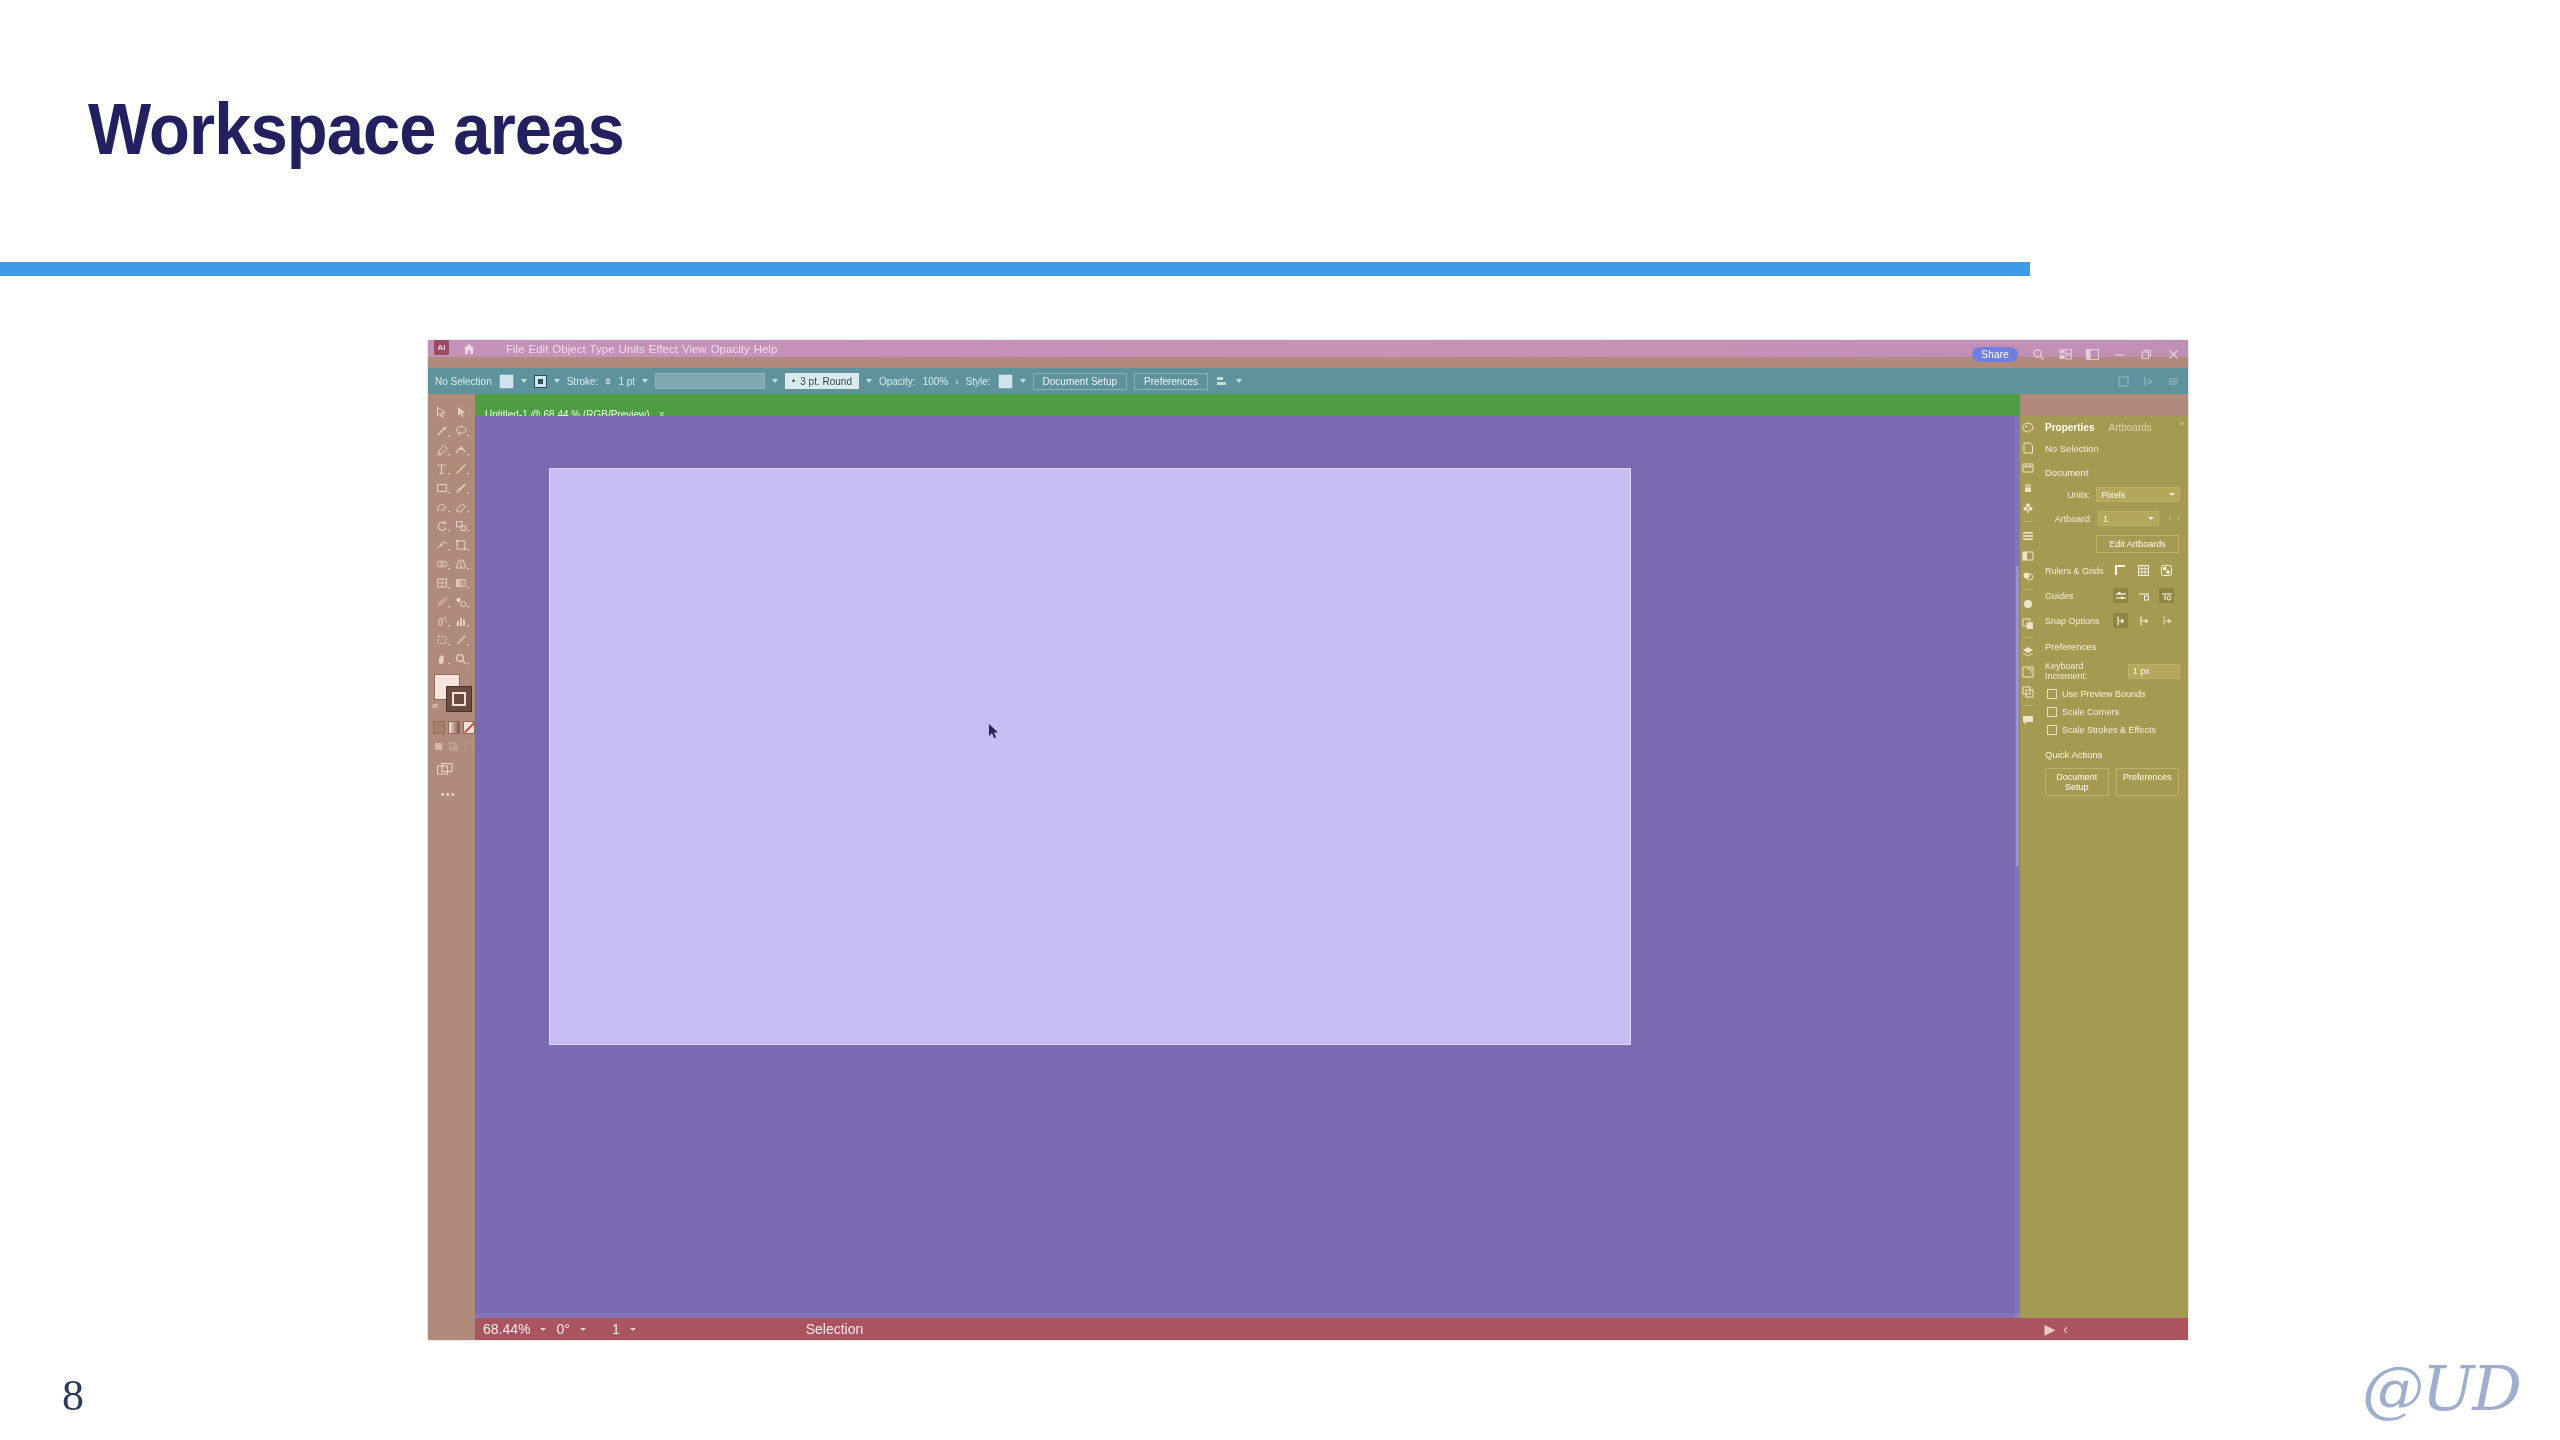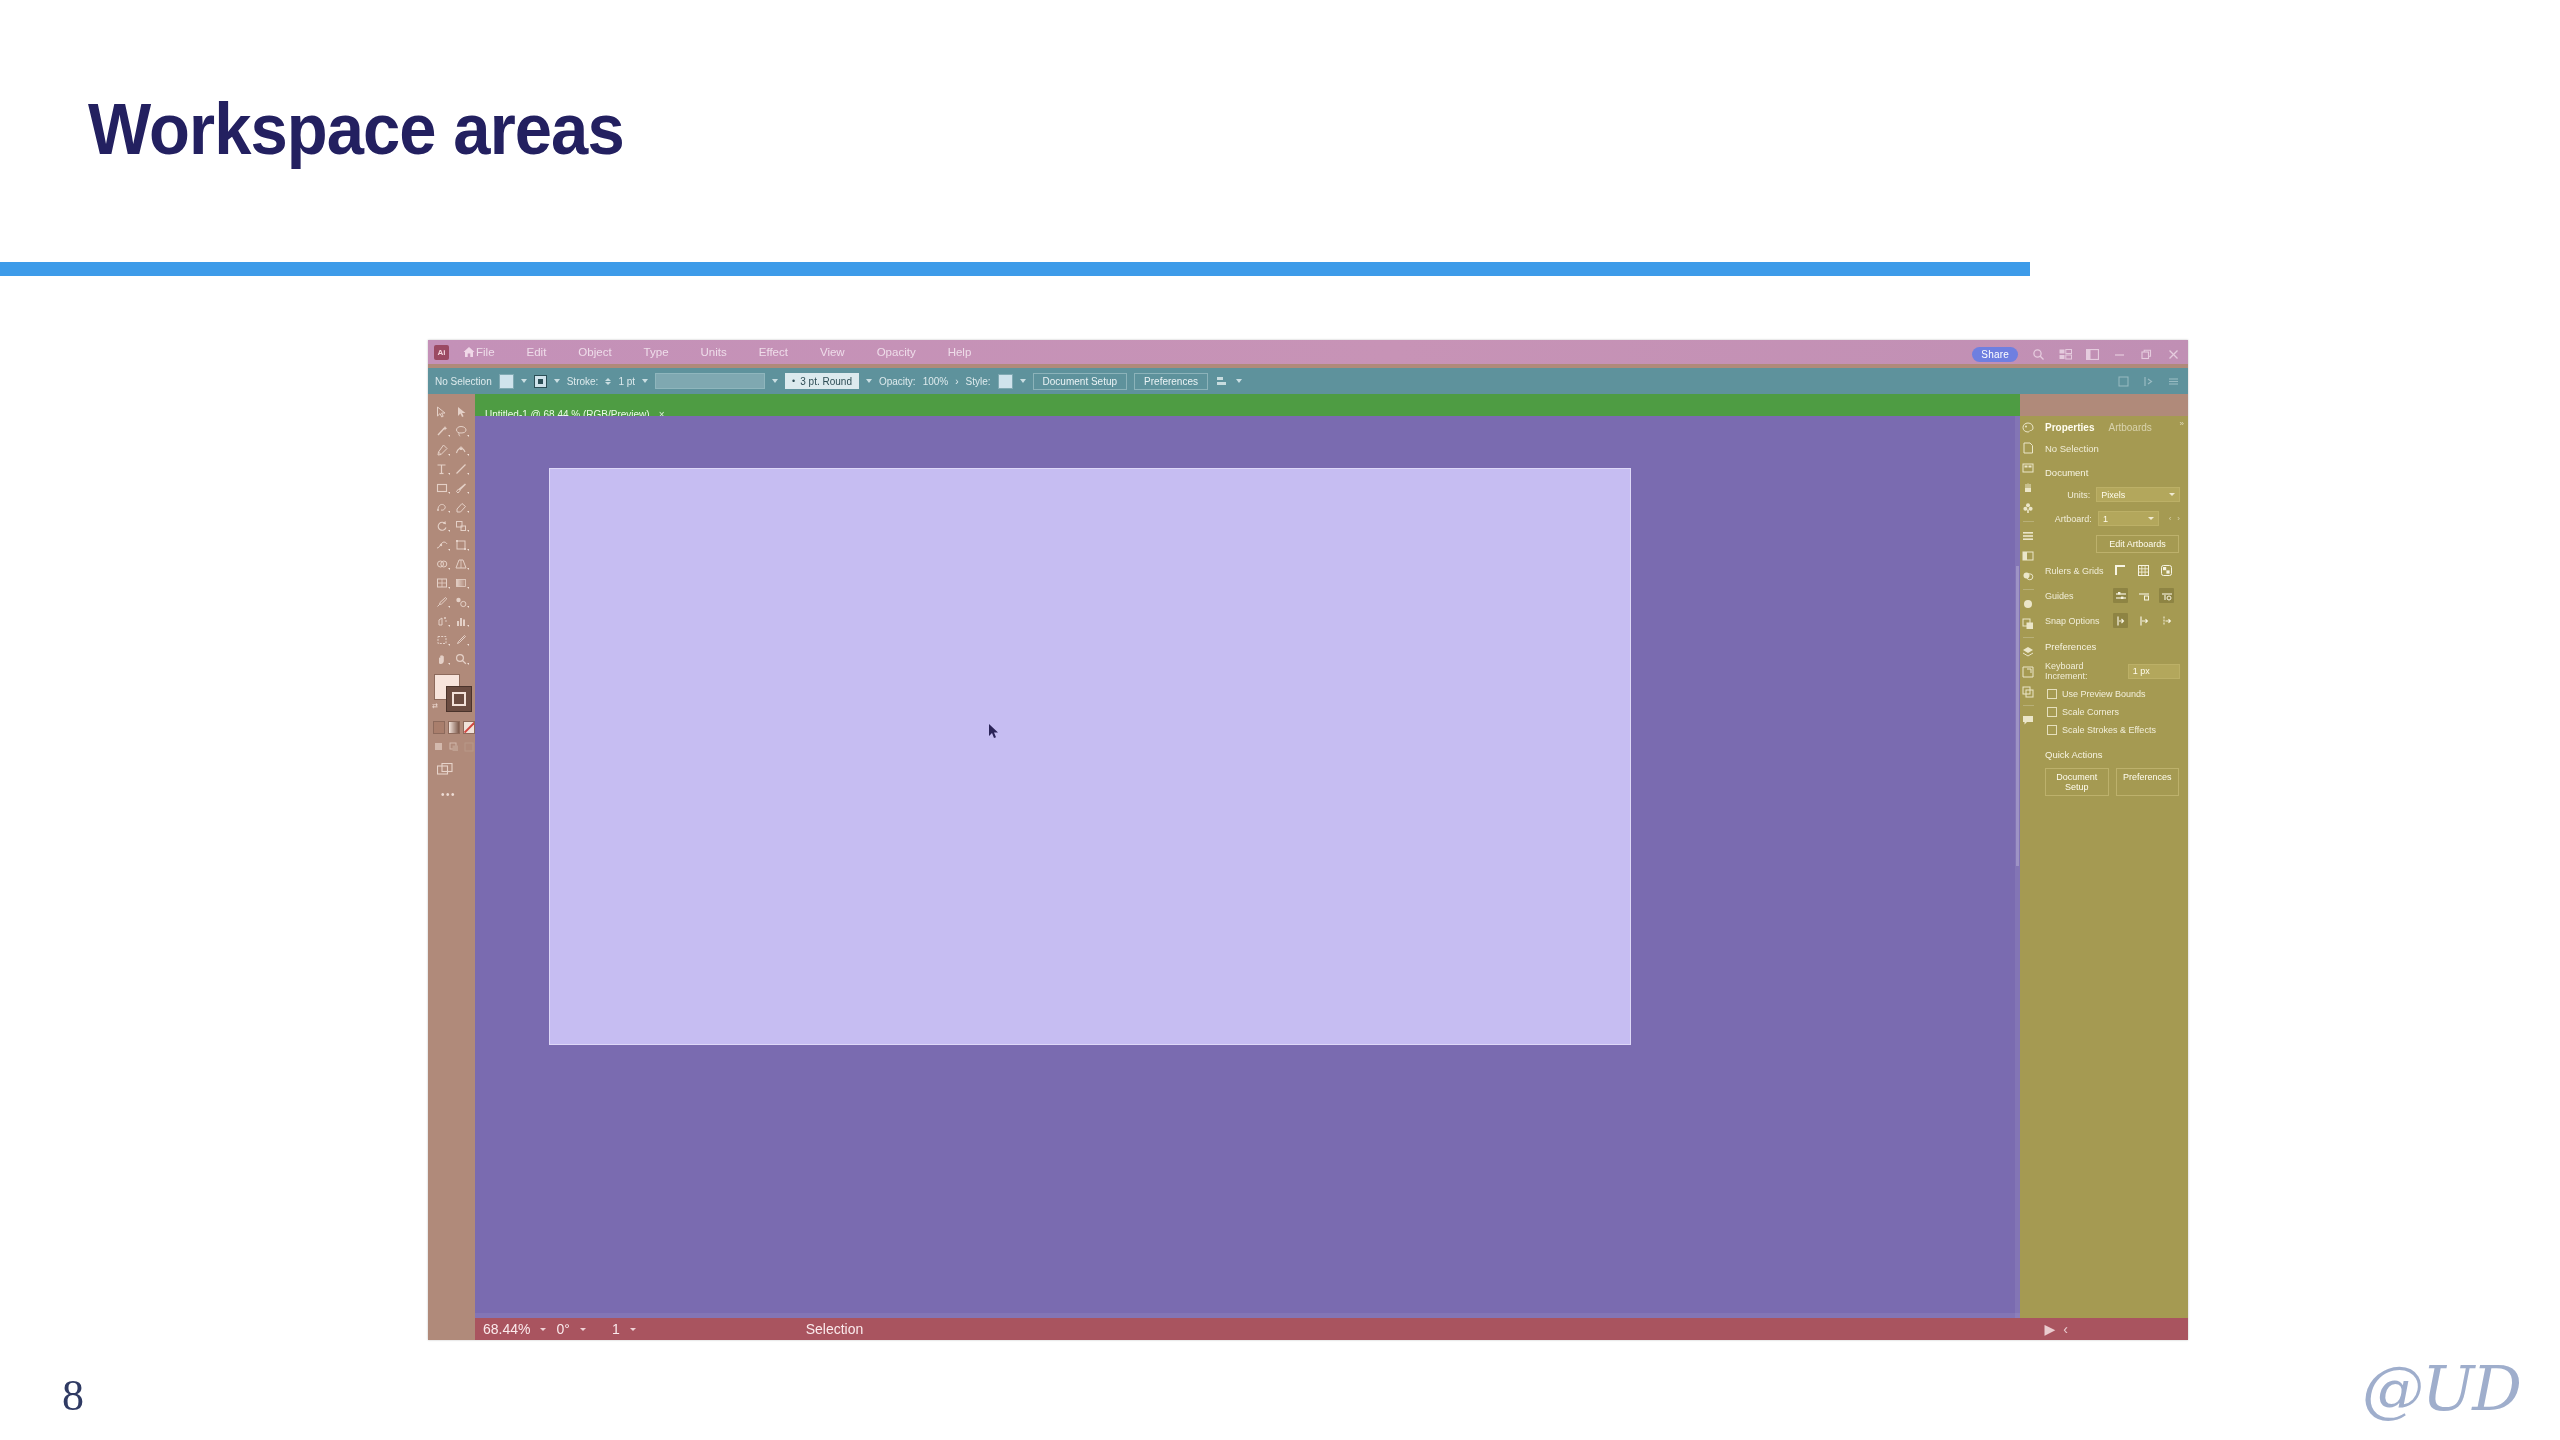--- a/index.html
+++ b/index.html
@@ -32,31 +32,31 @@
 
   
   #app-window{
     position:absolute;left:428px;top:340px;width:1760px;height:1000px;
     background:#b08a7a;overflow:hidden;
     box-shadow:0 0 2px rgba(0,0,0,.25);
   }
 
   
   #menubar{
-    position:absolute;left:0;top:0;width:100%;height:24px;
+    position:absolute;left:0;top:0;width:100%;height:17px;
     background:linear-gradient(90deg,#c491b8 0%,#c793b6 55%,#c08fb4 100%);
-    display:flex;align-items:center;
+    display:flex;
   }
   .ai-badge{
     width:15px;height:15px;margin-left:6px;border-radius:2px;
     background:#9b4a63;color:#f3d6de;font-size:8px;font-weight:bold;
     display:flex;align-items:center;justify-content:center;
   }
   .home-icon{margin-left:13px;display:flex;align-items:center;}
-  #menu-items{display:flex;align-items:center;gap:32px;}
+  #menu-items{display:flex;align-items:center;margin-left:30px;gap:4px;}
   .menu-item{
     font-size:11.5px;color:#f2e3ee;white-space:nowrap;opacity:.92;
   }
   #titlebar-right{
     position:absolute;right:8px;top:0;height:28px;
     display:flex;align-items:center;gap:13px;
   }
   #share-btn{
     background:#6f7fe0;color:#ffffff;border-radius:9px;
     font-size:10px;padding:2px 9px;letter-spacing:.2px;

